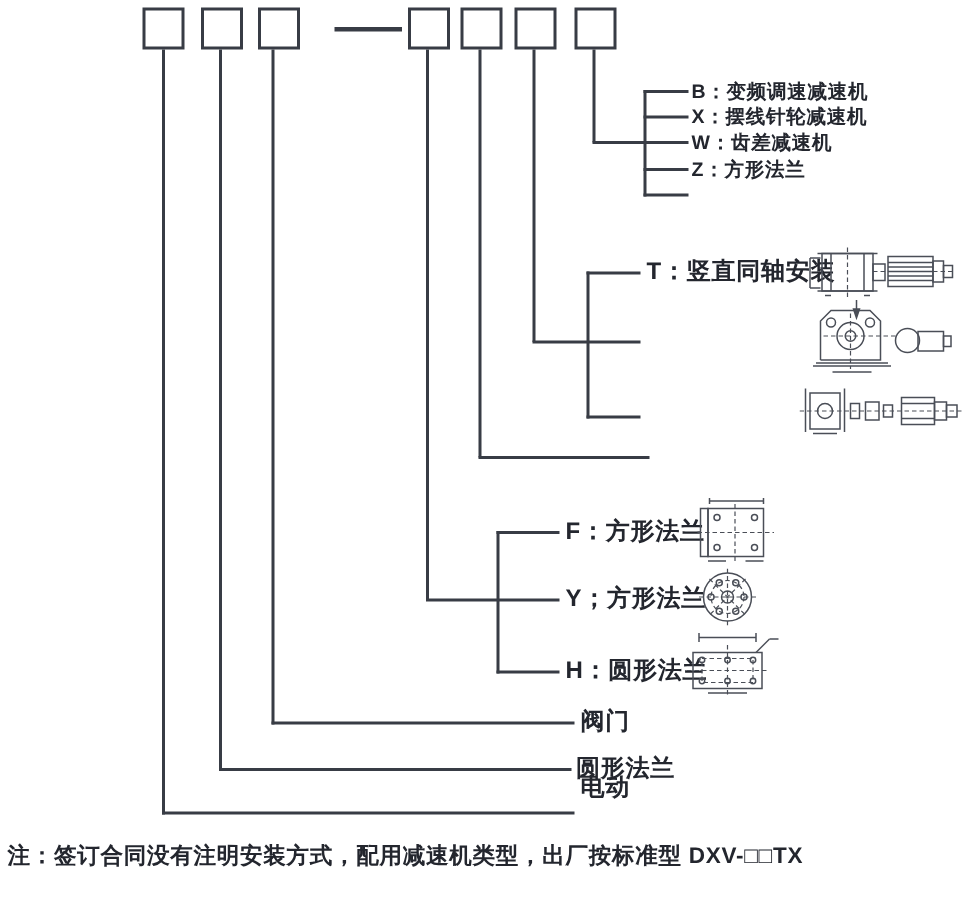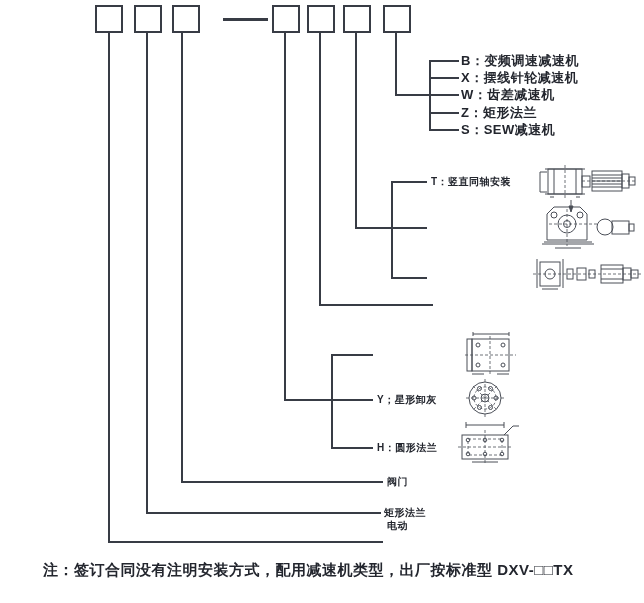--- a/index.html
+++ b/index.html
@@ -9,26 +9,26 @@
   }
   .code-box{
     position:absolute;top:5px;width:24px;height:24px;
     border:2px solid #383c45;background:#ffffff;
   }
   .dash-sep{position:absolute;top:18px;left:223px;width:45px;height:3px;background:#383c45;}
   .vline{position:absolute;width:2px;background:#383c45;}
   .hline{position:absolute;height:2px;background:#383c45;}
   .lbl{
     position:absolute;font-weight:bold;white-space:nowrap;color:#23262e;
-    font-size:10px;line-height:20px;letter-spacing:0.5px;
+    font-size:16px;line-height:20px;letter-spacing:0.5px;
   }
   .lbl.small{font-size:13px;}
   .note{
     position:absolute;left:5px;top:561px;font-weight:bold;font-size:15px;
-    letter-spacing:0.5px;white-space:nowrap;color:#23262e;margin-left:38px;
+    letter-spacing:0.5px;white-space:nowrap;color:#23262e;
   }
   .drw{position:absolute;}
   .drw svg{display:block;}
   .drw line,.drw rect,.drw circle,.drw polyline,.drw polygon,.drw path{
     stroke:#4a4e57;stroke-width:1;fill:none;
   }
   .drw .dash{stroke-dasharray:3 2;stroke-width:0.8;}
 </style>
 </head>
 <body>
@@ -71,31 +71,31 @@
   <div class="hline" style="left:284px;top:399px;width:89px"></div>
   <div class="hline" style="left:331px;top:447px;width:42px"></div>
 
   <div class="hline" style="left:181px;top:481px;width:202px"></div>
   <div class="hline" style="left:146px;top:512px;width:235px"></div>
   <div class="hline" style="left:108px;top:541px;width:275px"></div>
 
   <div class="lbl small" style="left:461px;top:51px">B：变频调速减速机</div>
   <div class="lbl small" style="left:461px;top:68px">X：摆线针轮减速机</div>
   <div class="lbl small" style="left:461px;top:85px">W：齿差减速机</div>
-  <div class="lbl small" style="left:461px;top:103px">Z：矩形法兰</div>
-  <div class="lbl small" style="left:461px;top:120px">S：SEW减速机</div>
+  <div class="lbl small" style="left:461px;top:103px">Z：方形法兰</div>
 
   <div class="lbl" style="left:431px;top:172px">T：竖直同轴安装</div>
 
 
-  <div class="lbl" style="left:377px;top:390px">Y；星形卸灰</div>
+  <div class="lbl" style="left:377px;top:345px">F：方形法兰</div>
+  <div class="lbl" style="left:377px;top:390px">Y；方形法兰</div>
   <div class="lbl" style="left:377px;top:438px">H：圆形法兰</div>
 
   <div class="lbl" style="left:387px;top:472px">阀门</div>
-  <div class="lbl" style="left:384px;top:503px">矩形法兰</div>
+  <div class="lbl" style="left:384px;top:503px">圆形法兰</div>
   <div class="lbl" style="left:387px;top:516px">电动</div>
 
   <div class="note">注：签订合同没有注明安装方式，配用减速机类型，出厂按标准型 DXV-□□TX</div>
 
   <div class="drw" style="left:536px;top:164px">
     <svg width="106" height="37" viewBox="0 0 106 37">
       <line x1="4" y1="8" x2="4" y2="28"></line>
         <line x1="4" y1="8" x2="11" y2="8"></line>
         <line x1="4" y1="28" x2="11" y2="28"></line>
       <rect x="12" y="5" width="34" height="25"></rect>

